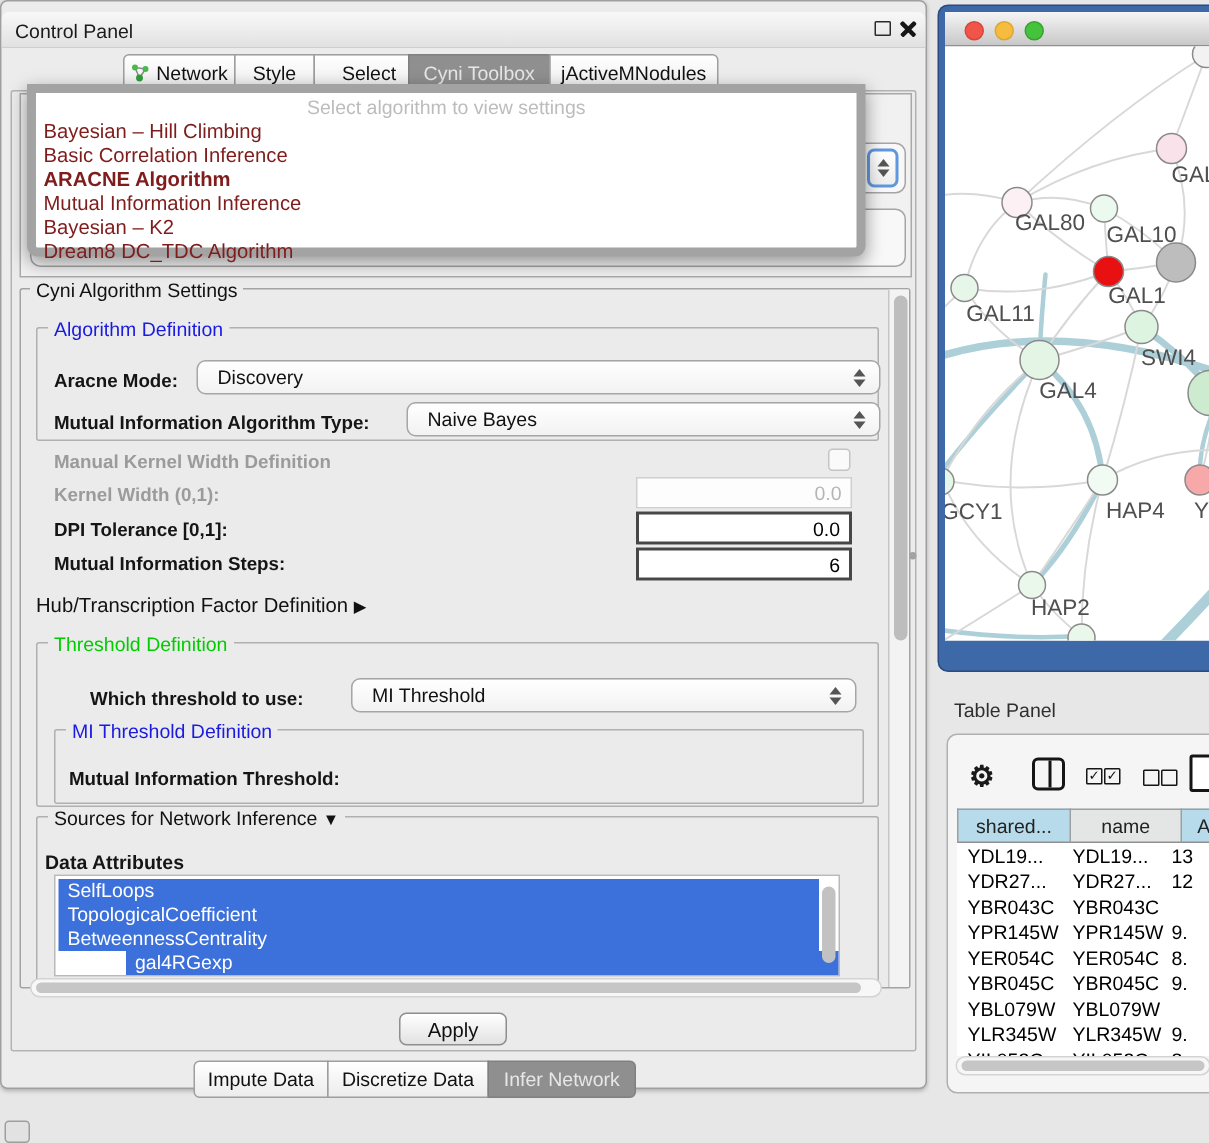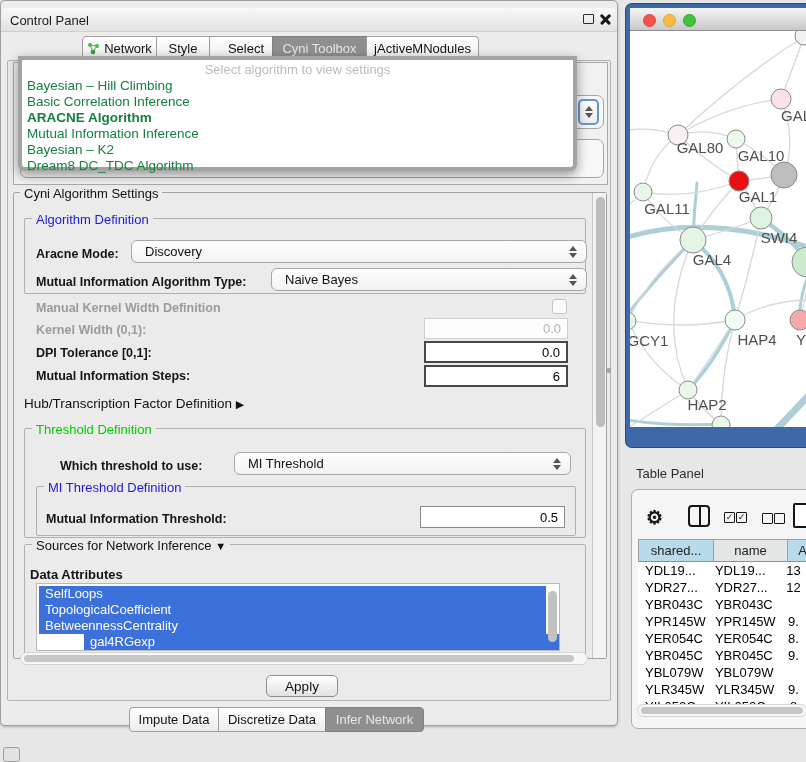--- a/index.html
+++ b/index.html
@@ -25,24 +25,24 @@
   .tab:last-child{border-radius:0 4px 4px 0;}
   .tab.active{background:#8f8f8f;color:#e7e7e7;border-color:#808080;}
   
   .cp-panel{left:7px;top:60px;width:604px;height:641px;background:#ebebeb;border:1px solid #b3b3b3;border-radius:2px;}
   .behind-box{left:13px;top:62px;width:595px;height:123px;background:#f1f1f1;border:1px solid #a9a9a9;}
   .combo-frag{border:1px solid #a5a5a5;border-radius:7px;background:#f8f8f8;}
   .focus-spin{left:578px;top:99px;width:21px;height:26px;border:2px solid #5f97de;border-radius:5px;
               background:linear-gradient(#ffffff,#eeeeee);}
   .ghost-text{color:#9a9a9a;font-size:13px;}
   
-  .popup{left:18px;top:56px;width:559px;height:115px;background:#ffffff;border:4px solid #a3a3a3;
+  .popup{left:18px;top:56px;width:559px;height:115px;background:#ffffff;border:6px solid #a3a3a3;
          border-radius:0 0 7px 7px;box-shadow:0 4px 12px rgba(0,0,0,.40);z-index:40;padding-top:2px;}
   .popup .ph{display:block;text-align:center;color:#bcbcbc;font-size:13px;height:16px;line-height:16px;}
-  .popup .it{display:block;padding-left:5px;font-size:13.5px;height:16px;line-height:16px;color:#15803d;cursor:pointer;}
+  .popup .it{display:block;padding-left:5px;font-size:13.5px;height:16px;line-height:16px;color:#7f1d1d;cursor:pointer;}
   
   .grp{border:1px solid #a3a3a3;border-radius:2px;}
   .legend{background:#ebebeb;padding:0 4px;font-size:13px;z-index:5;white-space:nowrap;}
   .legend.blue{color:#1a1ae0;} .legend.green{color:#00cc00;}
   .blabel{font-weight:bold;font-size:12.5px;color:#151515;white-space:nowrap;}
   .blabel.dis{color:#9b9b9b;}
   
   .combo{display:flex;align-items:center;background:linear-gradient(#ffffff,#f2f2f2);
          border:1px solid #a6a6a6;border-radius:6px;cursor:pointer;}
   .combo-text{padding-left:13px;font-size:13px;color:#111;}
@@ -87,21 +87,21 @@
   .colicon i{position:absolute;left:9px;top:0;width:2px;height:18px;background:#151515;}
   .cbx{position:absolute;width:9px;height:9px;border:1.5px solid #151515;border-radius:1px;font-size:9px;
        line-height:8px;text-align:center;color:#151515;}
   .docicon{left:793px;top:503px;width:16px;height:25px;border:2px solid #151515;border-radius:2px;background:#fff;}
   .th{display:flex;align-items:center;justify-content:center;height:23px;font-size:13px;color:#222;
       border-right:1px solid #9f9f9f;border-top:1px solid #9f9f9f;border-bottom:1px solid #8f8f8f;cursor:pointer;}
   .tbody{left:638px;top:562px;width:168px;height:142px;background:#fff;overflow:hidden;}
   .trow{display:flex;height:17px;line-height:17px;font-size:13px;color:#000;}
   .td1{width:76px;padding-left:7px;box-sizing:border-box;white-space:nowrap;}
   .td2{width:74px;padding-left:6px;box-sizing:border-box;white-space:nowrap;}
-  .td3{width:30px;padding-left:3px;box-sizing:border-box;white-space:nowrap;text-align:center;}
+  .td3{width:30px;padding-left:3px;box-sizing:border-box;white-space:nowrap;}
   .corner-ic{left:3px;top:747px;width:17px;height:15px;border:1.5px solid #9e9e9e;border-radius:3px;background:#e2e2e2;}
 </style>
 </head>
 <body>
 
 <div id="root">
 
   <div class="a cp-win"></div>
   <div class="a cp-titlebar"></div>
   <div class="a cp-title">Control Panel</div>
@@ -209,21 +209,20 @@
   <div class="a combo" style="left:234px;top:452px;width:337px;height:23px;">
     <span class="combo-text">MI Threshold</span>
     <span class="combo-arrows">
         <i class="tri-up"></i>
         <i class="tri-dn"></i>
       </span>
   </div>
   <div class="a grp" style="left:36px;top:486px;width:540px;height:50px;border-color:#b0b0b0;"></div>
   <span class="a legend blue" style="left:44px;top:480px;">MI Threshold Definition</span>
   <span class="a blabel" style="left:46px;top:512px;">Mutual Information Threshold:</span>
-  <input class="a field f-mid" style="left: 420px; top: 506px; width: 145px; height: 22px;" readonly="" value="0.5">
 
   <div class="a grp" style="left:24px;top:544px;width:562px;height:118px;border-color:#b0b0b0;"></div>
   <span class="a legend" style="left:32px;top:538px;">
     <span>Sources for Network Inference</span>
     <span class="tri-glyph"> ▼</span>
   </span>
   <span class="a blabel" style="left:30px;top:567px;font-size:13px;">Data Attributes</span>
   <div class="a attr-list">
     <span class="attr-item" style="top: 2px; background: rgb(60, 112, 218);">SelfLoops</span>
     <span class="attr-item" style="top: 18px; background: rgb(60, 112, 218);">TopologicalCoefficient</span>

